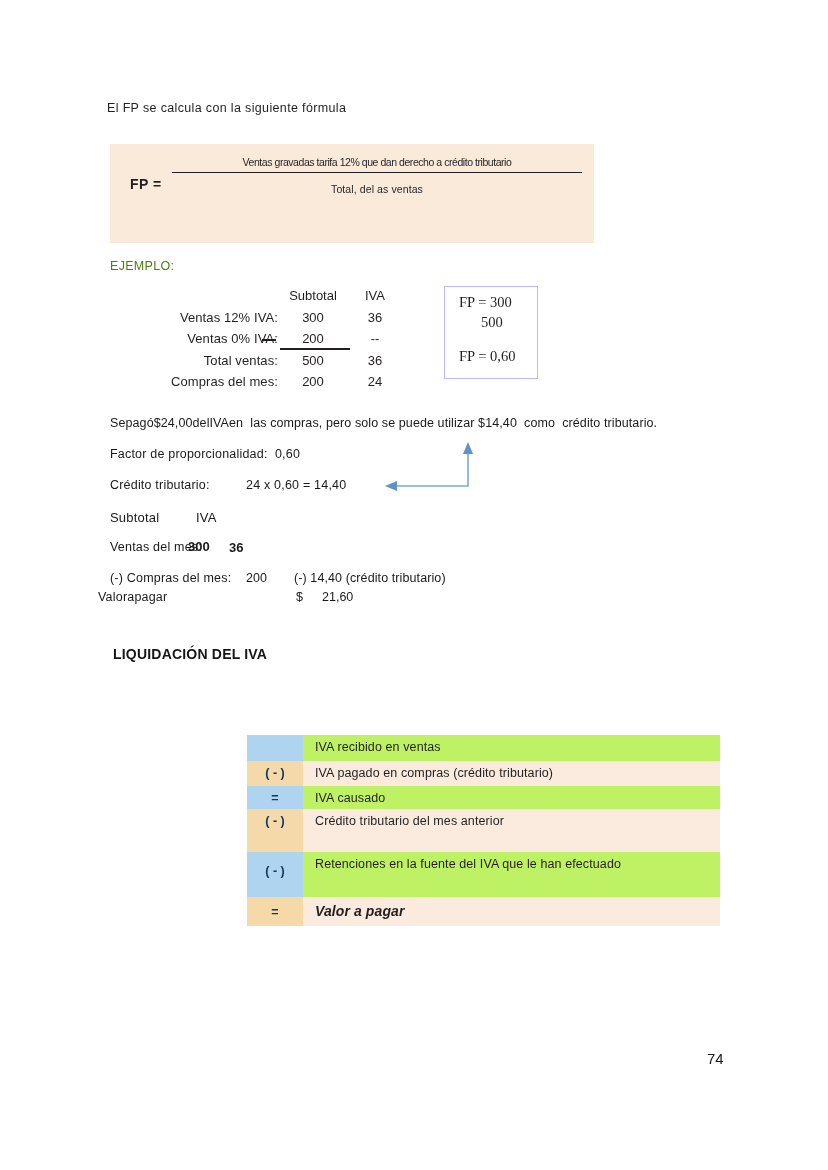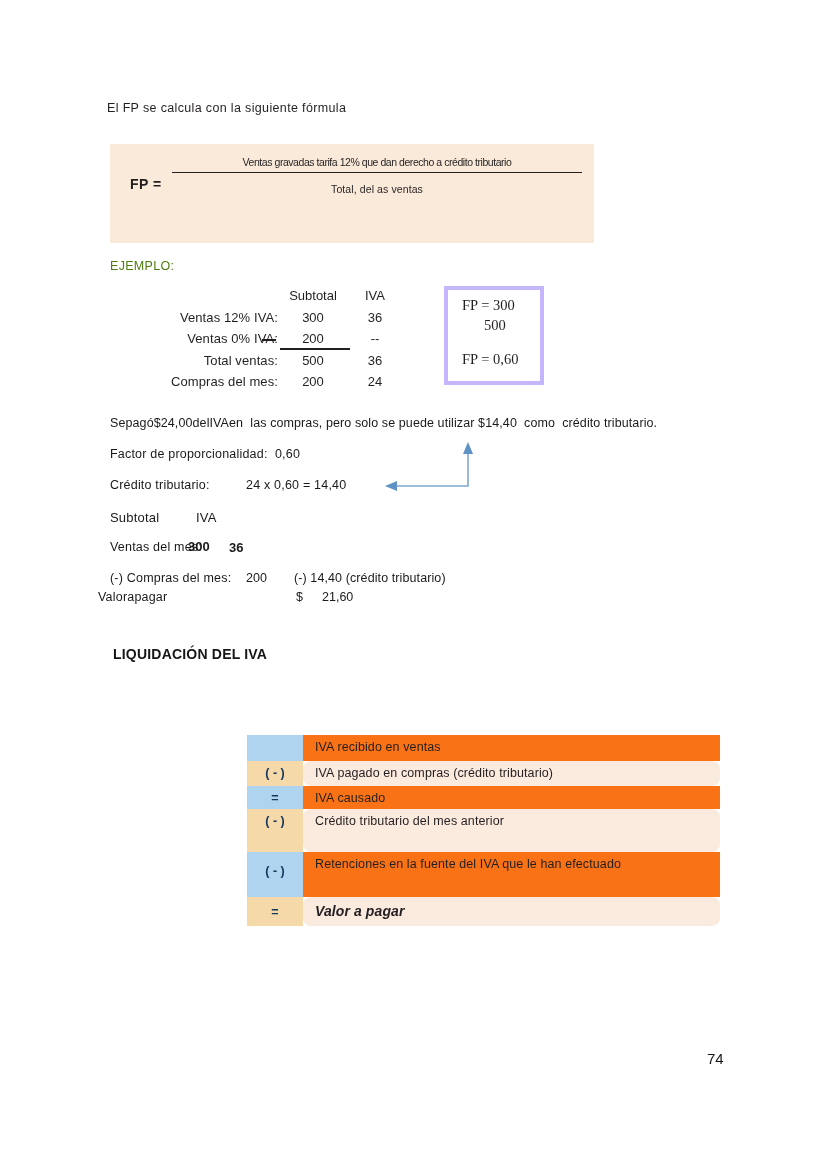--- a/index.html
+++ b/index.html
@@ -144,21 +144,21 @@
     background: #231f20;
   }
 
   
   .fp-box {
     position: absolute;
     left: 444px;
     top: 286px;
     width: 92px;
     height: 91px;
-    border: 4px solid #c4b5fd;
+    border: 1px solid #c4b5fd;
     background: #ffffff;
     font-family: "Liberation Serif", serif;
     font-size: 14.5px;
     color: #231f20;
   }
   .fp-l1 { position: absolute; left: 14px; top: 7px; }
   .fp-l2 { position: absolute; left: 36px; top: 27px; }
   .fp-l3 { position: absolute; left: 14px; top: 61px; }
 
   
@@ -235,23 +235,23 @@
   }
   .iva-desc {
     flex: 1 1 auto;
     font-size: 12.5px;
     color: #231f20;
     padding: 5px 0 0 12px;
     box-sizing: border-box;
     letter-spacing: 0.1px;
   }
   .blue  .iva-sign { background: #aed4f0; }
-  .blue  .iva-desc { background: #f97316; }
+  .blue  .iva-desc { background: #bef264; }
   .orange .iva-sign { background: #f6d9a9; }
-  .orange .iva-desc { background: #fbeade; border-radius: 8px; }
+  .orange .iva-desc { background: #fbeade; }
   .r1 { height: 26px; }
   .r2 { height: 25px; }
   .r3 { height: 23px; }
   .r4 { height: 43px; }
   .r5 { height: 45px; }
   .r6 { height: 29px; }
   .r5 .iva-sign { padding-top: 12px; }
   .r6 .iva-sign { padding-top: 8px; }
   .r6 .iva-desc {
     padding-top: 6px;

